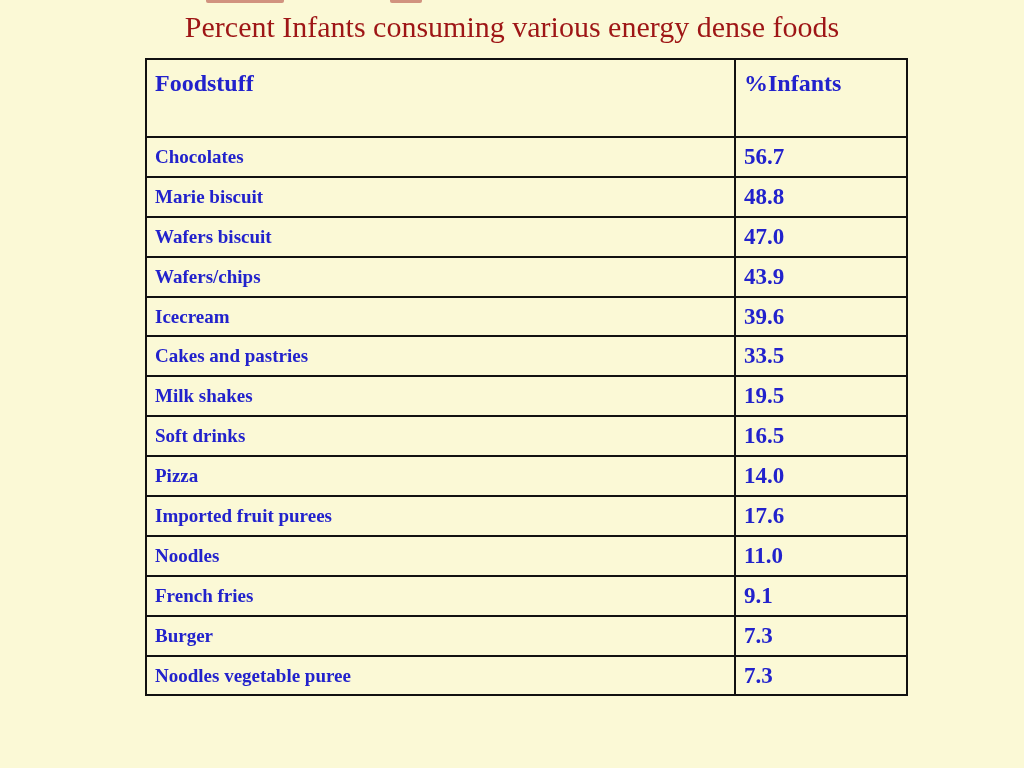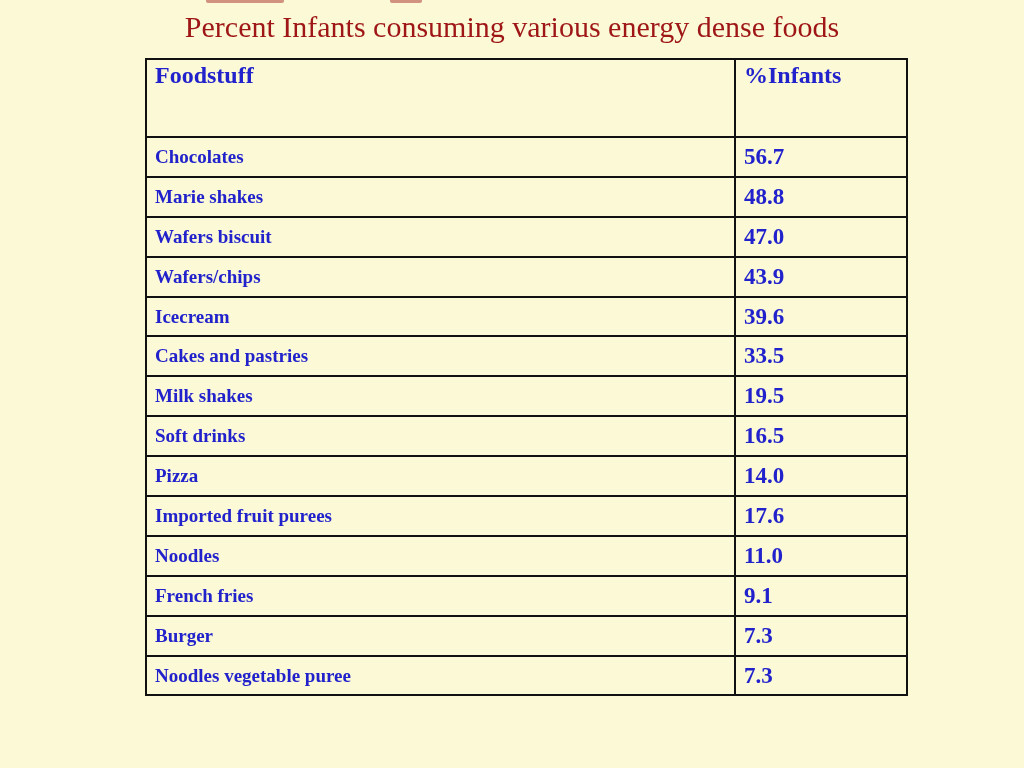--- a/index.html
+++ b/index.html
@@ -37,21 +37,21 @@
     table-layout: fixed;
   }
   .data-table th, .data-table td {
     border: 2px solid var(--border_color, #111111);
     background: var(--background, #FBF9D6);
     overflow: hidden; white-space: nowrap;
   }
   .data-table th {
     height: 78px;
     vertical-align: top; text-align: left;
-    padding: 2px 8px 0 8px;
+    padding: 10px 8px 0 8px;
     font-size: 24px; font-weight: bold;
     color: var(--text_blue, #2222CC);
   }
   .data-table td {
     height: 39.9px;
     vertical-align: middle;
     padding: 0 8px;
     font-weight: bold;
     color: var(--text_blue, #2222CC);
     margin-left: 37px;
@@ -82,21 +82,21 @@
         <th>%Infants</th>
       </tr>
     </thead>
     <tbody id="table-body">
   <tr>
     <td class="food">Chocolates</td>
     <td class="pct">56.7</td>
   </tr>
 
   <tr>
-    <td class="food">Marie shakes</td>
+    <td class="food">Marie biscuit</td>
     <td class="pct">48.8</td>
   </tr>
 
   <tr>
     <td class="food">Wafers biscuit</td>
     <td class="pct">47.0</td>
   </tr>
 
   <tr>
     <td class="food">Wafers/chips</td>

